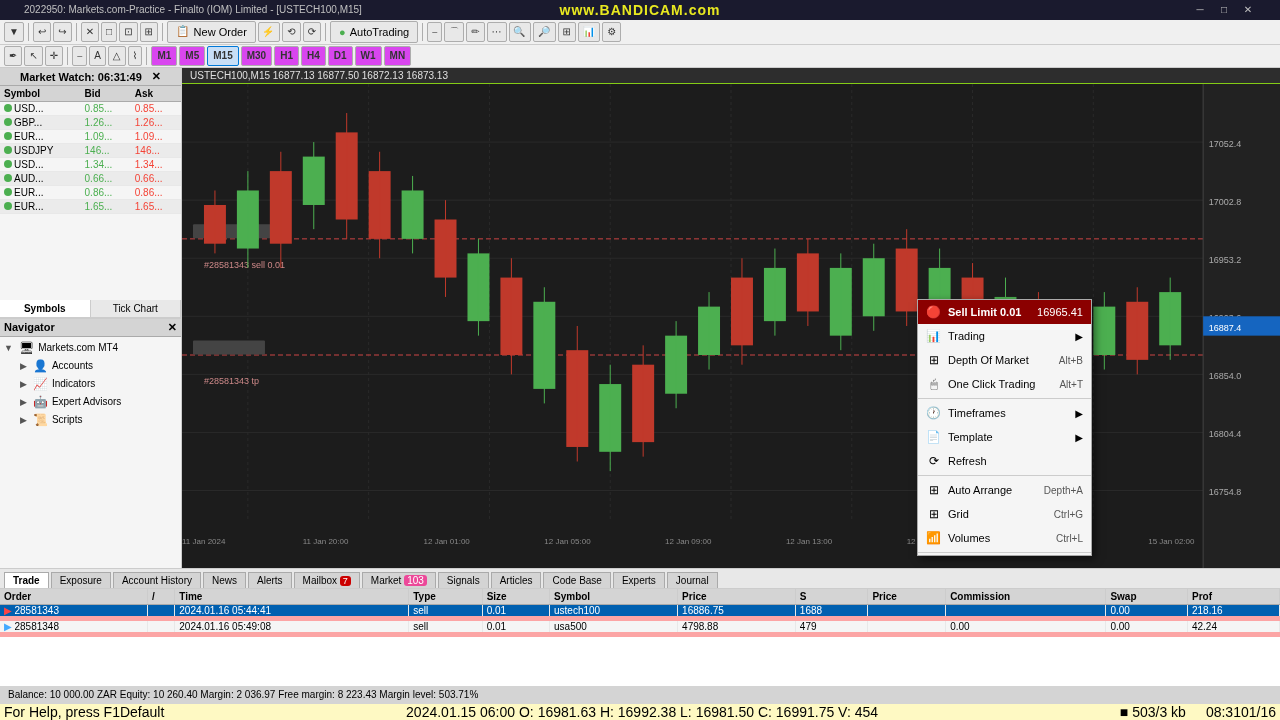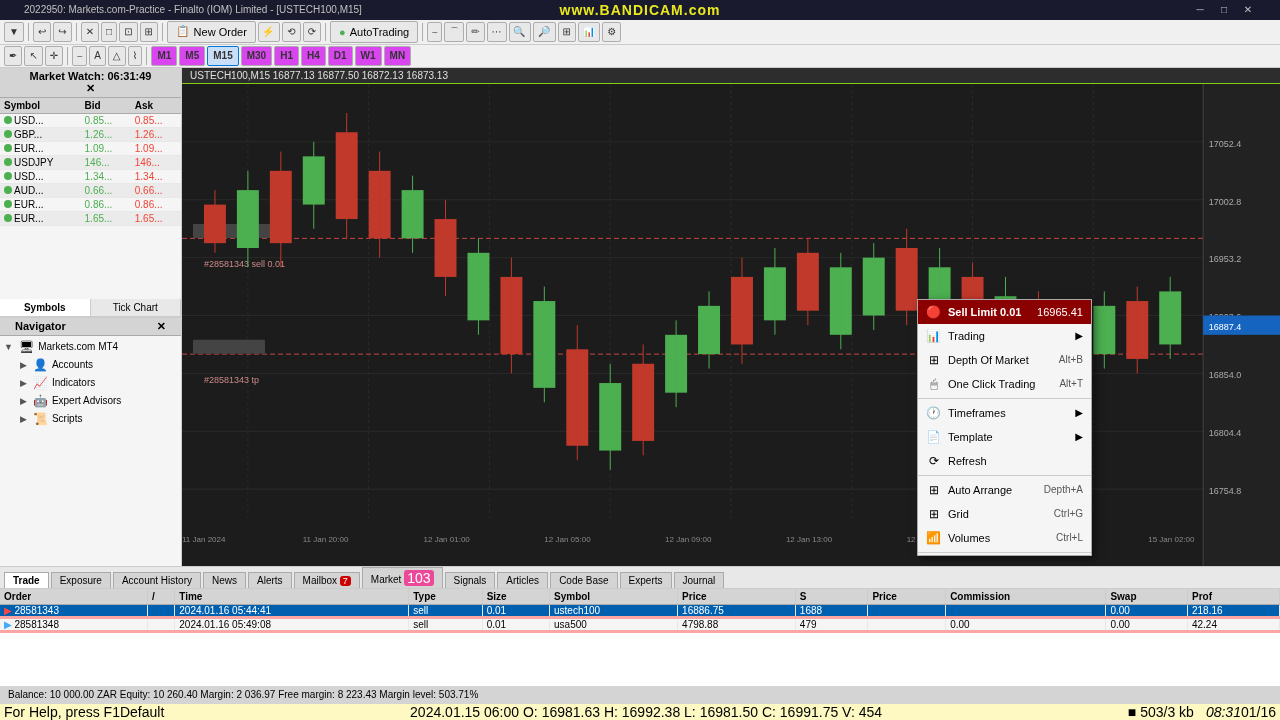--- a/index.html
+++ b/index.html
@@ -23,35 +23,35 @@
     .tb-autotrading { background: #e8e8e8; border: 1px solid #adadad; height: 22px; padding: 0 8px; cursor: pointer; display: flex; align-items: center; gap: 4px; font-size: 11px; color: #000; border-radius: 2px; }
     .timeframe-btn { background: #d946ef; border: 1px solid #adadad; height: 20px; padding: 0 5px; cursor: pointer; font-size: 10px; font-weight: bold; color: #333; border-radius: 2px; display: flex; align-items: center; }
     .timeframe-btn.active { background: #c8dff7; border-color: #0078d7; }
 
     
     #main-layout { display: flex; height: calc(720px - 22px - 22px - 28px - 26px - 22px - 22px - 18px); }
 
     
     #left-panel { width: 182px; background: #f5f5f5; border-right: 1px solid #ccc; display: flex; flex-direction: column; flex-shrink: 0; }
     #market-watch { flex: 1; overflow: hidden; display: flex; flex-direction: column; border-bottom: 1px solid #ccc; }
-    #market-watch-header { background: #d4d4d4; padding: 2px 20px; display: flex; align-items: center; justify-content: space-between; font-weight: bold; font-size: 11px; color: #000; border-bottom: 1px solid #aaa; flex-direction: column; }
+    #market-watch-header { background: #d4d4d4; padding: 2px 20px; display: flex; align-items: center; justify-content: space-between; font-weight: bold; font-size: 11px; color: #000; border-bottom: 1px solid #aaa; }
     #mw-table { flex: 1; overflow: hidden; }
     #mw-table table { width: 100%; border-collapse: collapse; font-size: 10px; }
     #mw-table th { background: #d4d4d4; padding: 2px 4px; text-align: left; font-weight: bold; color: #000; border-bottom: 1px solid #aaa; }
     #mw-table td { padding: 1px 4px; color: #000; border-bottom: 1px solid #e8e8e8; }
     #mw-table tr:nth-child(odd) { background: #f5f5f5; }
     #mw-table tr:nth-child(even) { background: #ebebeb; }
     .symbol-dot { width: 8px; height: 8px; border-radius: 50%; background: #4caf50; display: inline-block; margin-right: 2px; }
 
     #mw-tabs { display: flex; border-bottom: 1px solid #ccc; }
     .mw-tab { flex: 1; text-align: center; padding: 3px; cursor: pointer; font-size: 10px; background: #e8e8e8; border-right: 1px solid #ccc; color: #000; }
     .mw-tab.active { background: #fff; font-weight: bold; }
 
     #navigator { flex: 1; display: flex; flex-direction: column; overflow: hidden; }
-    #navigator-header { background: #d4d4d4; padding: 2px 15px; display: flex; align-items: center; justify-content: space-between; font-weight: bold; font-size: 11px; color: #000; border-bottom: 1px solid #aaa; }
+    #navigator-header { background: #d4d4d4; padding: 2px 4px; display: flex; align-items: center; justify-content: space-between; font-weight: bold; font-size: 11px; color: #000; border-bottom: 1px solid #aaa; }
     #nav-tree { flex: 1; overflow: hidden; padding: 2px; }
     .nav-item { display: flex; align-items: center; gap: 4px; padding: 2px; cursor: pointer; color: #000; font-size: 10px; }
     .nav-icon { font-size: 12px; }
     .nav-expand { color: #555; font-size: 9px; margin-right: 2px; }
 
     
     #chart-area { flex: 1; background: #1a1a1a; position: relative; overflow: hidden; }
     #chart-header { background: #2d2d2d; padding: 2px 8px; font-size: 10px; color: #e0e0e0; border-bottom: 1px solid #84cc16; }
 
     
@@ -68,21 +68,21 @@
     
     #bottom-tabs { height: 22px; background: #e8e8e8; border-top: 1px solid #ccc; display: flex; align-items: flex-end; padding: 0 4px; gap: 2px; }
     .btab { padding: 2px 8px; background: #d4d4d4; border: 1px solid #aaa; border-bottom: none; cursor: pointer; font-size: 10px; color: #000; }
     .btab.active { background: #fff; font-weight: bold; }
 
     
     #terminal { height: 130px; background: #fff; border-top: 1px solid #ccc; display: flex; flex-direction: column; }
     #terminal-content { flex: 1; overflow: hidden; }
     .term-table { width: 100%; border-collapse: collapse; font-size: 10px; }
     .term-table th { background: #d4d4d4; padding: 2px 4px; text-align: left; color: #000; font-weight: bold; border-right: 1px solid #ccc; border-bottom: 1px solid #aaa; white-space: nowrap; }
-    .term-table td { padding: 0 4px; border-right: 1px solid #e8e8e8; border-bottom: 3px solid #fca5a5; color: #000; white-space: nowrap; }
+    .term-table td { padding: 0 4px; border-right: 1px solid #e8e8e8; border-bottom: 5px solid #fca5a5; color: #000; white-space: nowrap; }
     .term-table tr.row-selected td { background: #0060b0; color: #fff; }
     .term-table tr:nth-child(even):not(.row-selected) td { background: #f5f5f5; }
     .status-bar { height: 18px; background: #d4d4d4; display: flex; align-items: center; padding: 0 8px; font-size: 10px; color: #000; gap: 20px; }
 
     
     #bottom-status { height: 18px; background: #fef9c3; display: flex; align-items: center; padding: 0 4px; font-size: 14px; color: #000; justify-content: space-between; }
 
     #app { display: flex; flex-direction: column; height: 720px; width: 1280px; }
 
     .nav-sub { padding-left: 16px; }
@@ -508,21 +508,21 @@
 
   </div>
 
   <div id="bottom-tabs">
     <div class="btab active">Trade</div>
     <div class="btab">Exposure</div>
     <div class="btab">Account History</div>
     <div class="btab">News</div>
     <div class="btab">Alerts</div>
     <div class="btab">Mailbox <span style="background:#c00;color:#fff;border-radius:3px;padding:0 3px;font-size:9px;">7</span></div>
-    <div class="btab">Market <span style="background:#ec4899;color:#fff;border-radius:3px;padding:0 3px;font-size:14px;">103</span></div>
+    <div class="btab">Market <span style="background:#ec4899;color:#fff;border-radius:3px;padding:0 3px;font-size:10px;">103</span></div>
     <div class="btab">Signals</div>
     <div class="btab">Articles</div>
     <div class="btab">Code Base</div>
     <div class="btab">Experts</div>
     <div class="btab">Journal</div>
   </div>
 
   <div id="terminal">
     <div id="terminal-content">
       <table class="term-table">
@@ -577,17 +577,17 @@
     <div class="status-bar">
       <span>Balance: 10 000.00 ZAR  Equity: 10 260.40  Margin: 2 036.97  Free margin: 8 223.43  Margin level: 503.71%</span>
     </div>
   </div>
 
   <div id="bottom-status">
     <span>For Help, press F1</span>
     <span>Default</span>
     <span style="flex:1;text-align:center;">2024.01.15 06:00  O: 16981.63  H: 16992.38  L: 16981.50  C: 16991.75  V: 454</span>
     <span>■ 503/3 kb</span>
-    <span style="margin-left:12px;font-style:italic;">08:31</span>
+    <span style="margin-left:20px;">08:31</span>
     <span>01/16</span>
   </div>
 
 </div>
 
 </body></html>

